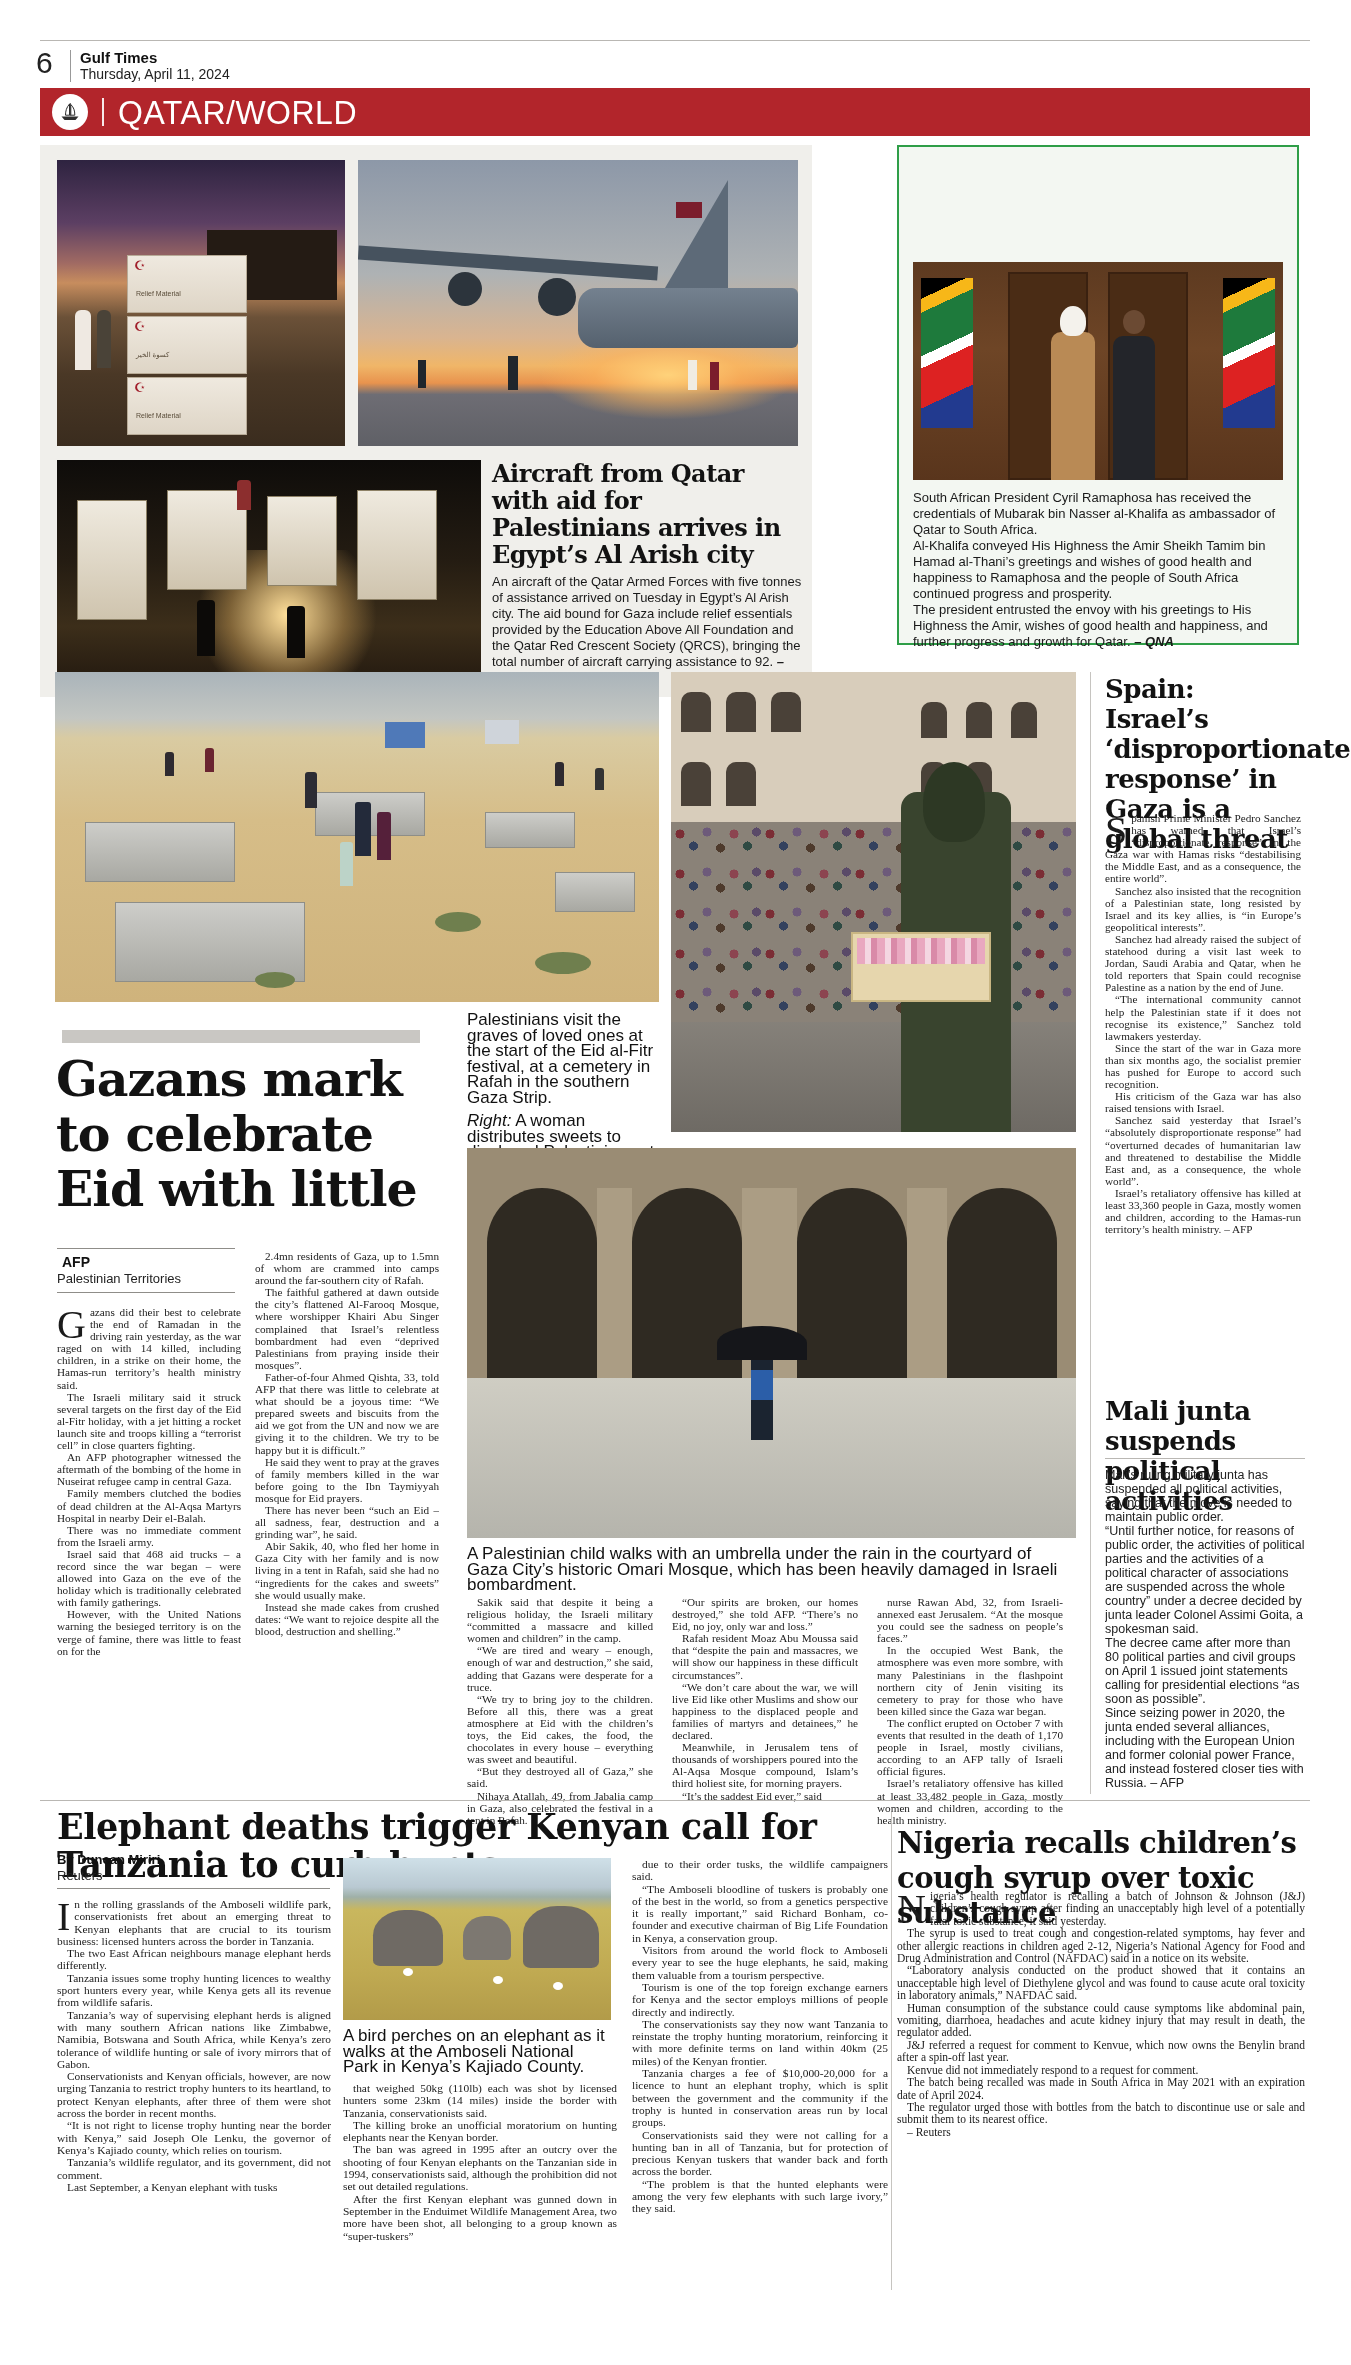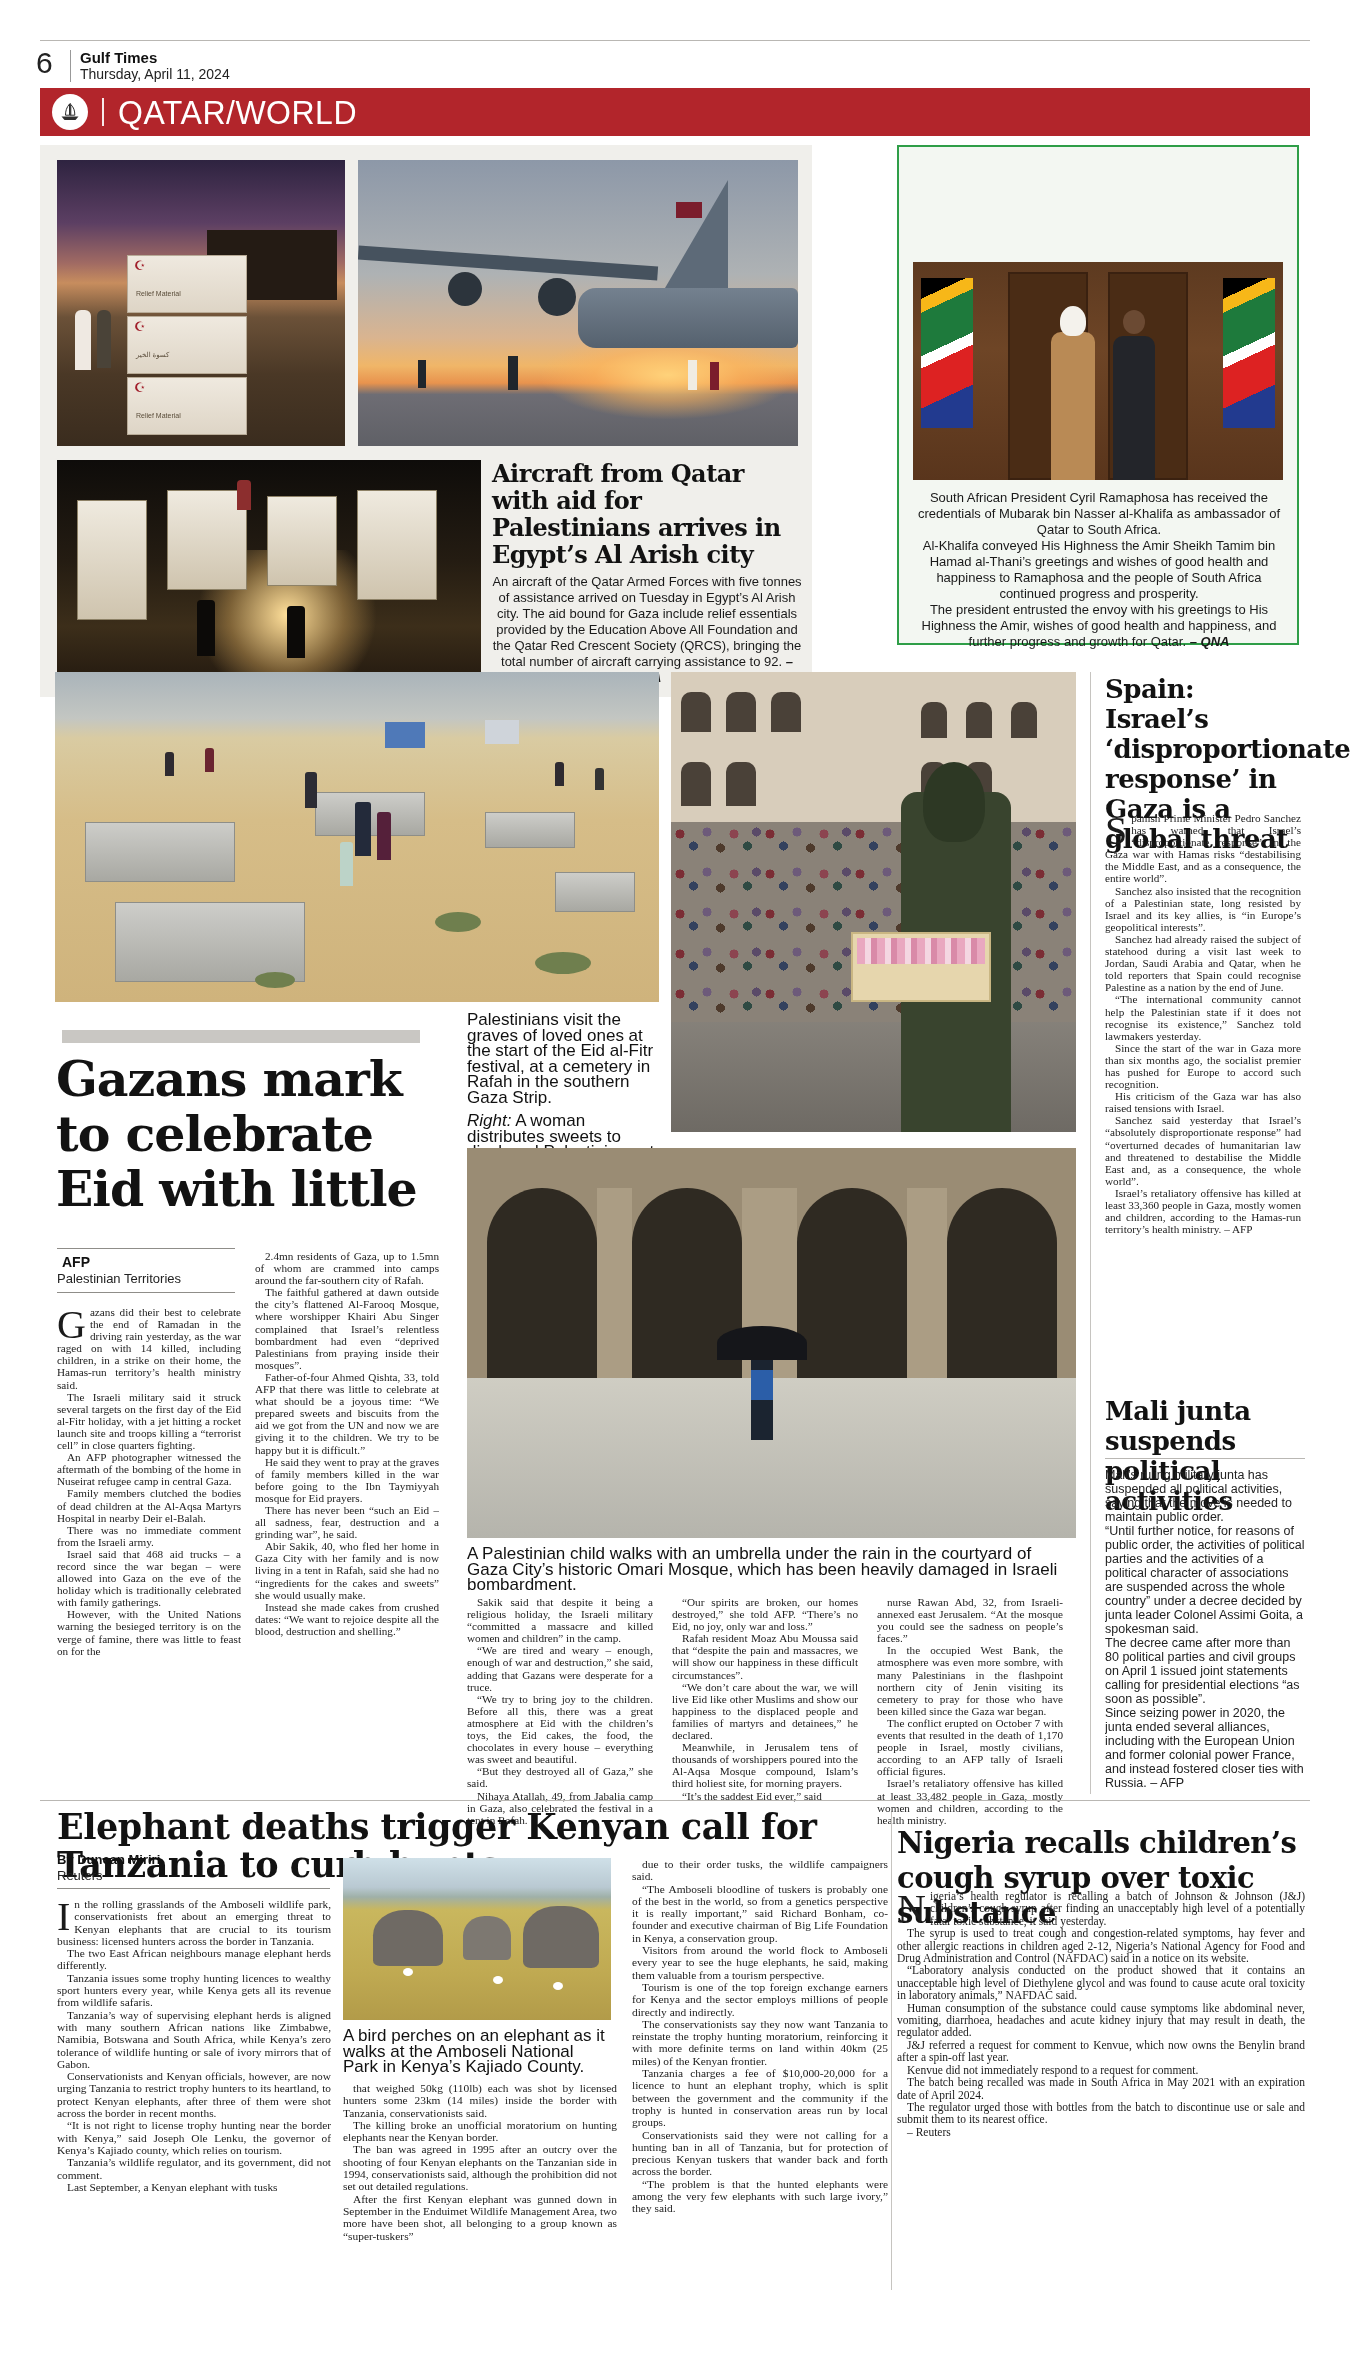--- a/index.html
+++ b/index.html
@@ -28,21 +28,21 @@
   
   .hl { font-family:"DejaVu Serif", serif; font-weight:700; color:#121212; letter-spacing:-.5px; }
   .hl-24 { font-size:24px; line-height:27px; }
   .hl-26 { font-size:25px; line-height:29px; }
   .hl-27 { font-size:26px; line-height:30px; }
   .hl-30 { font-size:29px; line-height:35px; }
   .hl-35 { font-size:35px; line-height:38px; }
   .hl-huge { font-size:49px; line-height:55px; letter-spacing:-1px; }
   .hl-huge span { display:block; }
 
-  .summary { font-size:13px; line-height:16px; color:#1a1a1a;text-align:center; }
+  .summary { font-size:13px; line-height:16px; color:#1a1a1a; }
   .summary p { margin:0; }
   .caption { font-size:17px; line-height:15.5px; color:#111; }
   .caption p { margin:0 0 8px 0; }
   .cap-italic { font-style:italic; }
   .agency-tag { font-weight:700; font-style:italic; }
 
   .jcol { font-family:"Liberation Serif", serif; font-size:11.2px; line-height:12.1px;
           text-align:justify; color:#1b1b1b; overflow:hidden; }
   .jcol p { margin:0; text-indent:10px; }
   .jcol p.noindent { text-indent:0; }
@@ -418,21 +418,21 @@
       <p>Conservationists said they were not calling for a hunting ban in all of Tanzania, but for protection of precious Kenyan tuskers that wander back and forth across the border.</p>
       <p>“The problem is that the hunted elephants were among the very few elephants with such large ivory,” they said.</p>
     </div>
 
   <div class="abs vline" style="left:891px; top:1812px; height:478px;"></div>
 
   <div class="abs jcol" style="left:897px; top:1890px; width:408px; height:400px; font-size:11.5px; line-height:12.4px;">
     <p class="noindent"><span class="dropcap">N</span><span>igeria’s health regulator is recalling a batch of Johnson &amp; Johnson (J&amp;J) children’s cough syrup after finding an unacceptably high level of a potentially fatal toxic substance, it said yesterday.</span></p>
       <p>The syrup is used to treat cough and congestion-related symptoms, hay fever and other allergic reactions in children aged 2-12, Nigeria’s National Agency for Food and Drug Administration and Control (NAFDAC) said in a notice on its website.</p>
       <p>“Laboratory analysis conducted on the product showed that it contains an unacceptable high level of Diethylene glycol and was found to cause acute oral toxicity in laboratory animals,” NAFDAC said.</p>
-      <p>Human consumption of the substance could cause symptoms like abdominal never, vomiting, diarrhoea, headaches and acute kidney injury that may result in death, the regulator added.</p>
+      <p>Human consumption of the substance could cause symptoms like abdominal pain, vomiting, diarrhoea, headaches and acute kidney injury that may result in death, the regulator added.</p>
       <p>J&amp;J referred a request for comment to Kenvue, which now owns the Benylin brand after a spin-off last year.</p>
       <p>Kenvue did not immediately respond to a request for comment.</p>
       <p>The batch being recalled was made in South Africa in May 2021 with an expiration date of April 2024.</p>
       <p>The regulator urged those with bottles from the batch to discontinue use or sale and submit them to its nearest office.</p>
       <p>– Reuters</p>
     </div>
 
 </div>
 
 </body></html>

